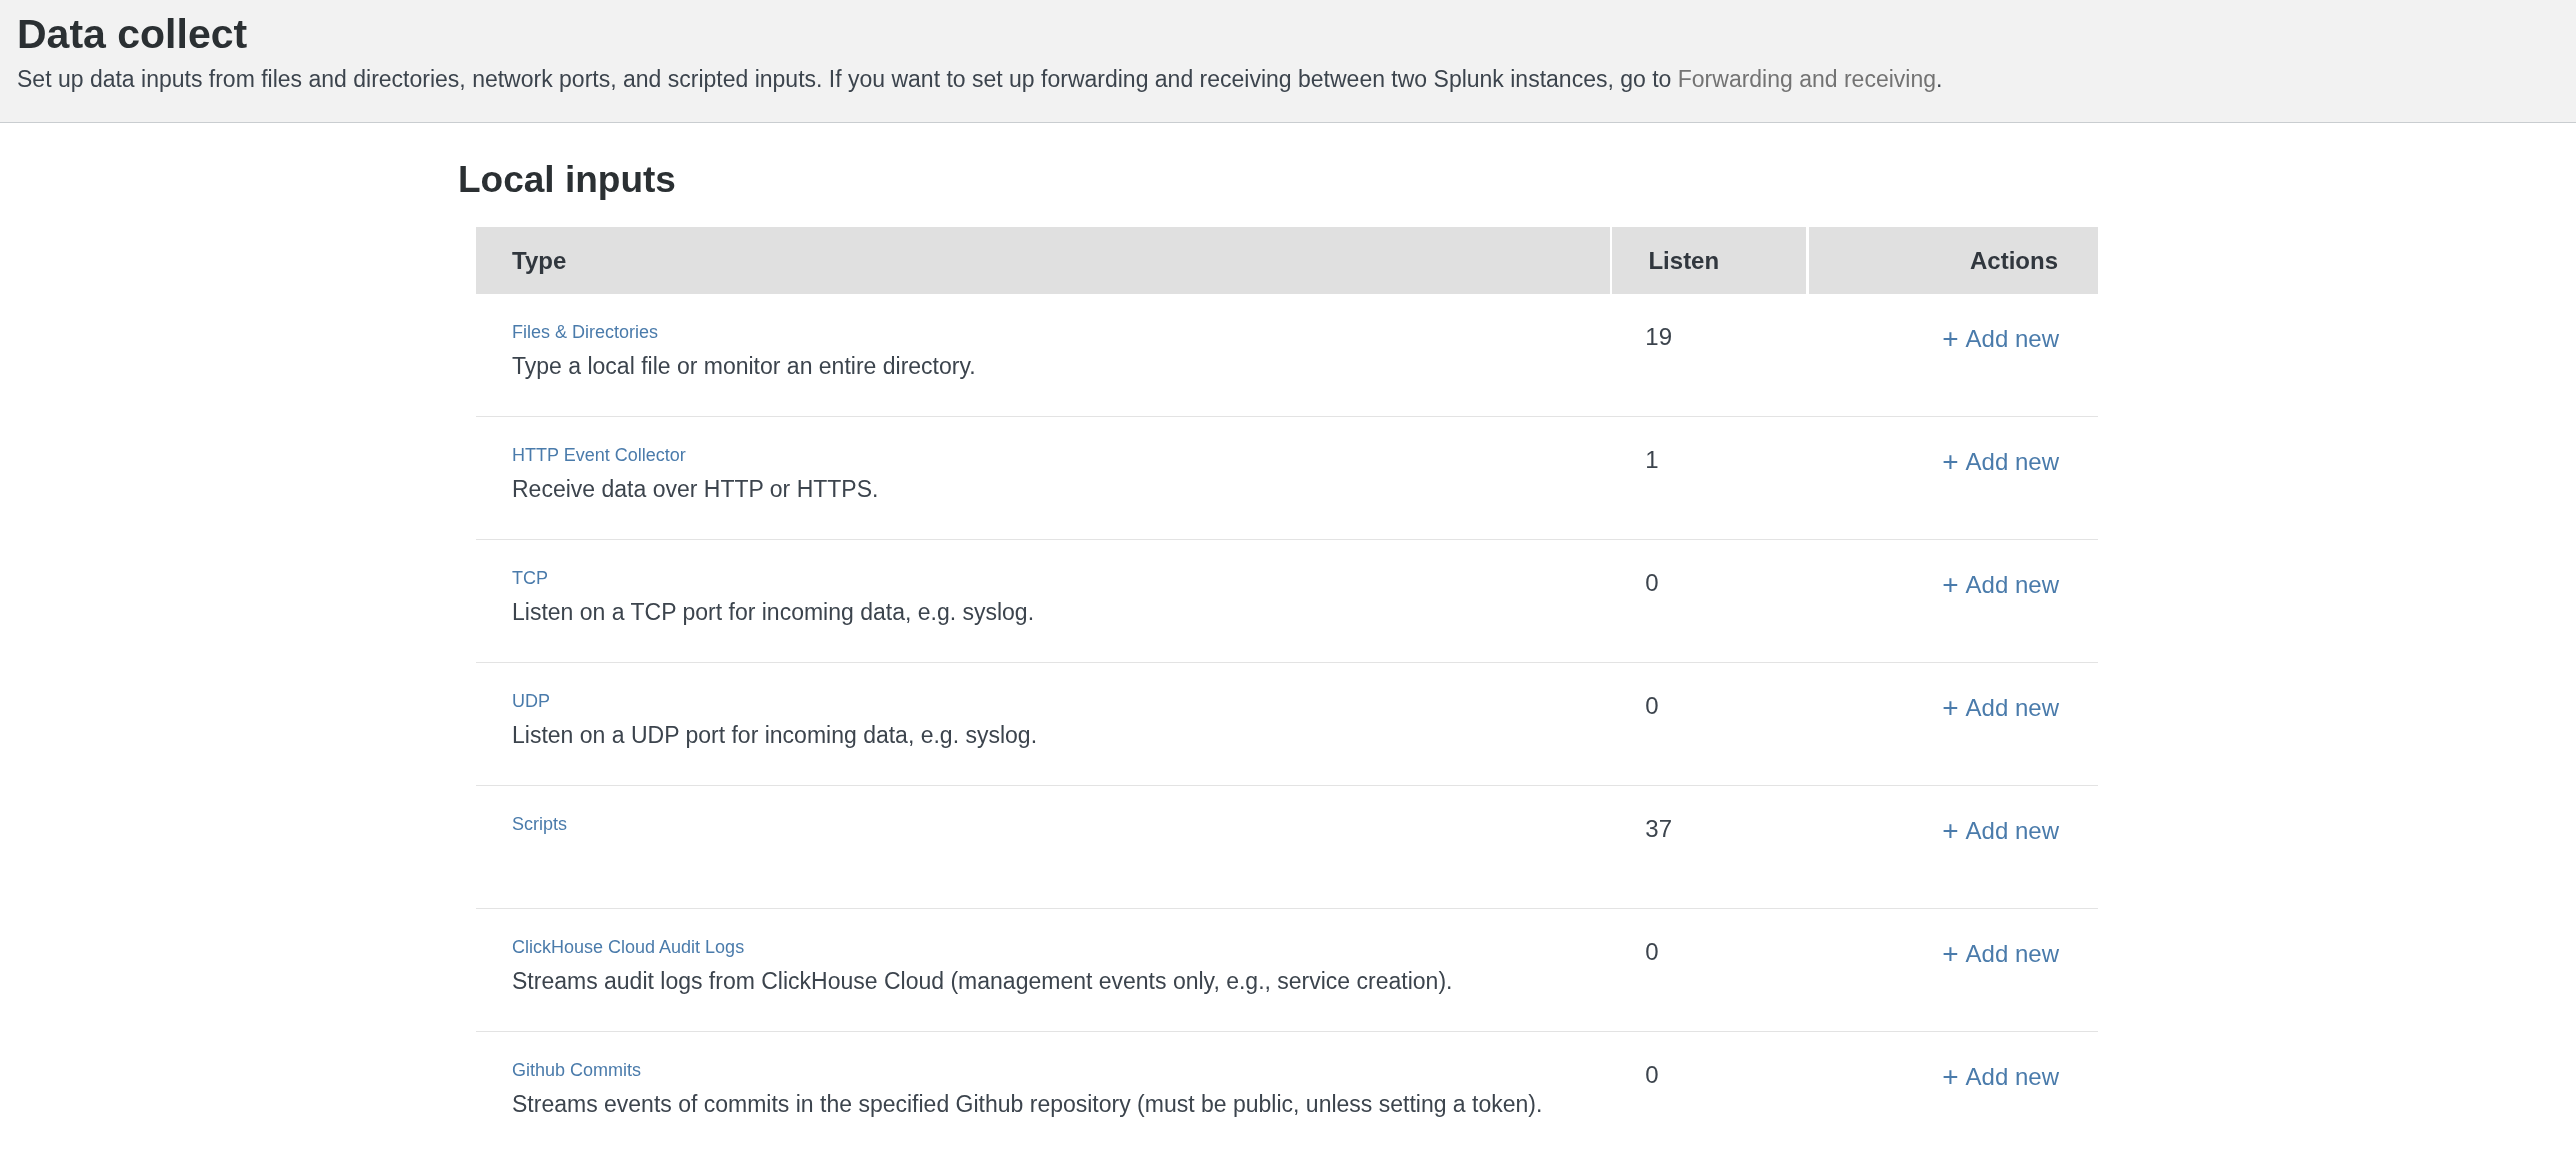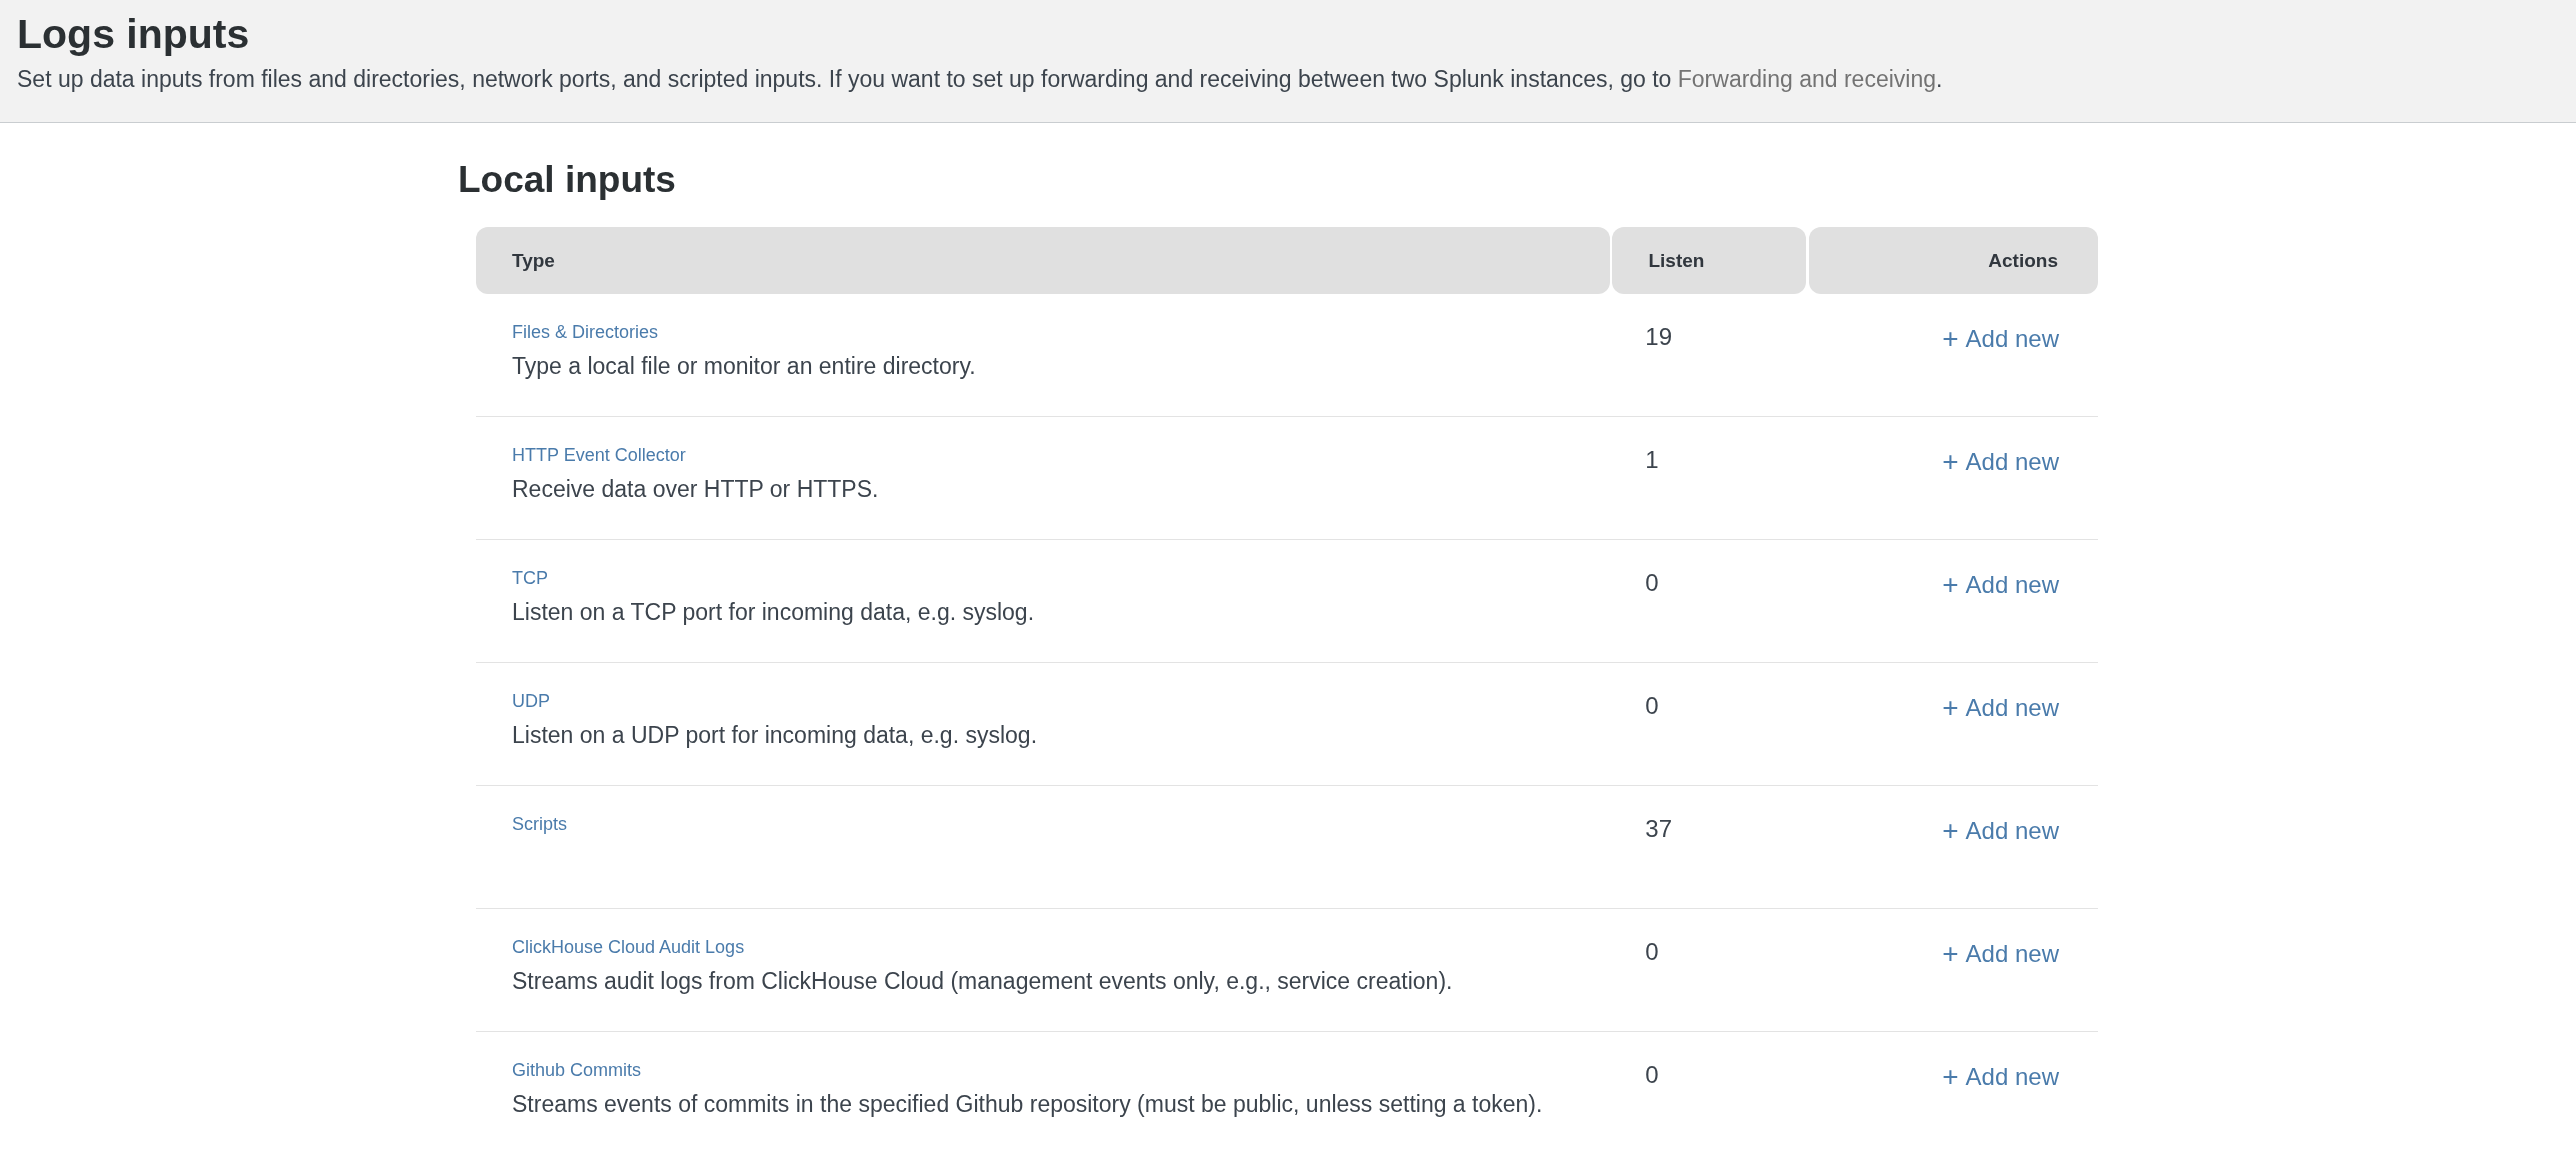--- a/index.html
+++ b/index.html
@@ -47,26 +47,25 @@
     margin: 26px 0 0 476px;
     width: 1622px;
   }
   .thead {
     display: flex;
     height: 67px;
     background: #ffffff;
   }
   .hcell {
     background: #e0e0e0;
-    font-size: 19px;
+    font-size: 24px;
     font-weight: 700;
     color: #31373e;
     display: flex;
     align-items: center;
-    border-radius: 12px;
   }
   .hcell + .hcell { margin-left: 2.6px; }
   .h-type    { width: 1134px; padding-left: 36px; }
   .h-inputs  { width: 194px;  padding-left: 36px; }
   .h-actions { width: 289px;  justify-content: flex-end; padding-right: 40px; }
 
   .row {
     display: flex;
     height: 123px;
     border-bottom: 1.7px solid #e3e3e3;
@@ -97,21 +96,21 @@
     font-weight: 400;
     margin-right: 7px;
     position: relative;
     top: 0.9px;
   }
 </style>
 </head>
 <body>
 
 <div class="banner">
-  <h1>Logs inputs</h1>
+  <h1>Data collect</h1>
   <p><span>Set up data inputs from files and directories, network ports, and scripted inputs. If you want to set up forwarding and receiving between two Splunk instances, go to </span><a>Forwarding and receiving</a><span>.</span></p>
 </div>
 
 <h2 class="section-heading">Local inputs</h2>
 
 <div class="table">
 
   <div class="thead">
     <div class="hcell h-type">Type</div>
     <div class="hcell h-inputs">Listen</div>

